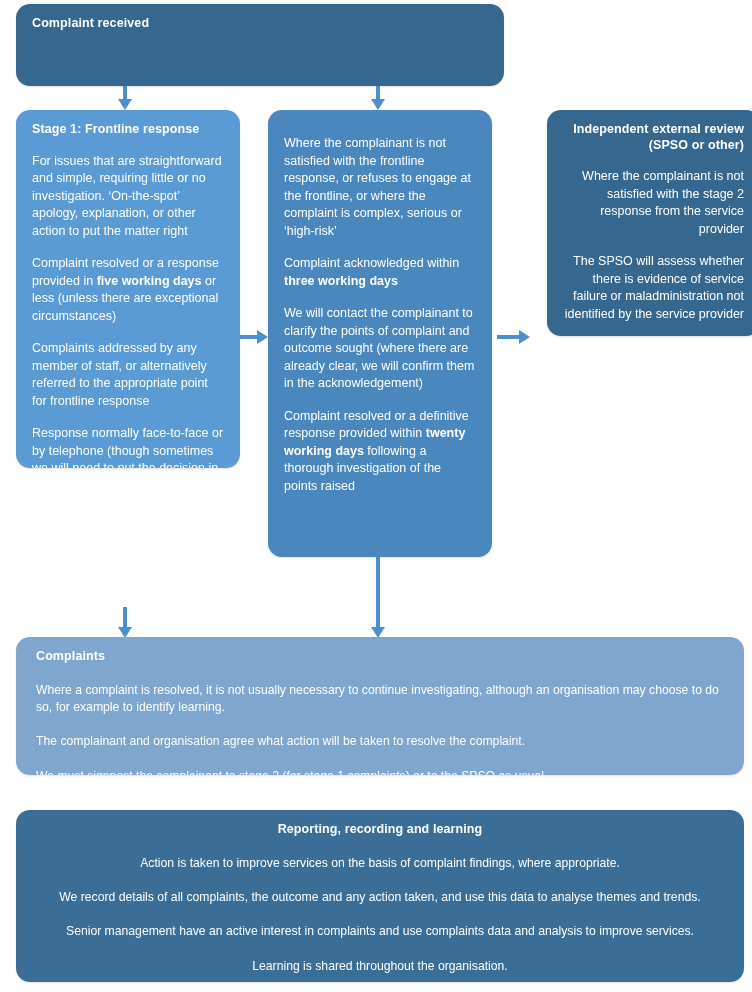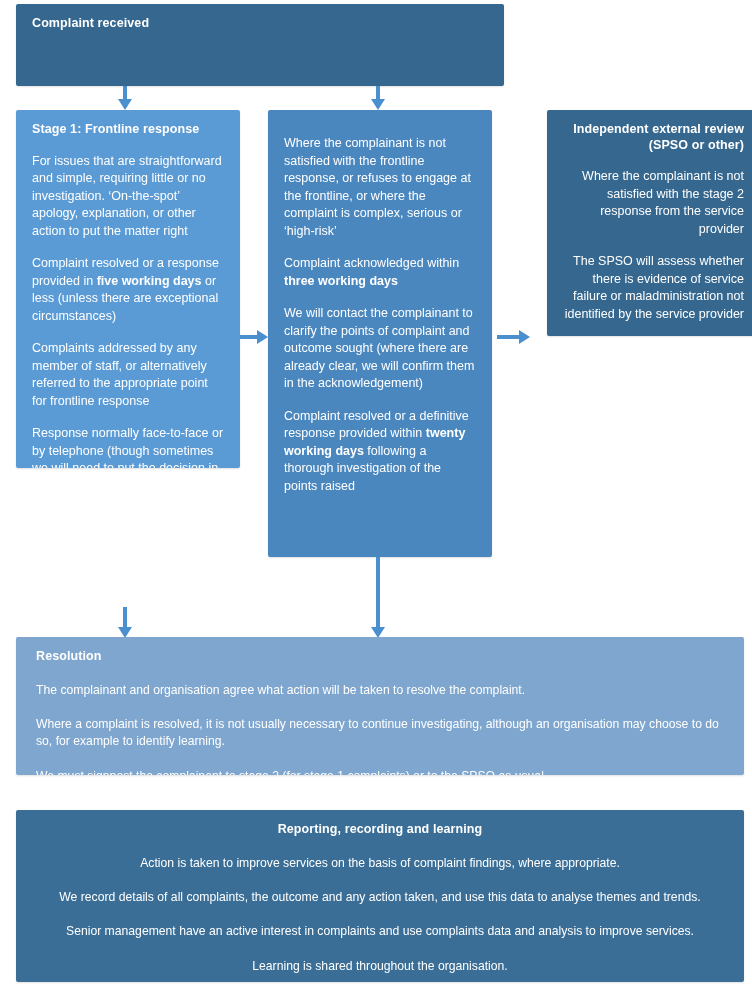--- a/index.html
+++ b/index.html
@@ -18,21 +18,21 @@
   .flow-canvas {
     position: absolute;
     left: 0; top: 0;
     width: 752px;
     height: 992px;
   }
 
   
   .node {
     position: absolute;
-    border-radius: 2px;
+    border-radius: 14px;
     box-sizing: border-box;
     color: #ffffff;
     padding: 10px 16px 12px 16px;
     box-shadow: 0 1px 2px rgba(0,0,0,0.12);
     overflow: hidden;
   }
   .node .title {
     font-weight: bold;
     font-size: 12.5px;
     line-height: 1.25;
@@ -183,24 +183,24 @@
     <div class="shaft" style="left:5px; top:0; width:4px; height:22px;"></div>
     <div class="head down" style="left:0; top:20px;"></div>
   </div>
 
   <div class="conn" style="left:371px; top:557px; width:14px; height:82px;">
     <div class="shaft" style="left:5px; top:0; width:4px; height:72px;"></div>
     <div class="head down" style="left:0; top:70px;"></div>
   </div>
 
   <div class="node wide" id="node-resolution">
-    <div class="title">Resolution</div>
-    <div class="body">
+    <div class="title">Complaints</div>
+    <div class="body">
+      <p>Where a complaint is resolved, it is not usually necessary to continue investigating, although an organisation may choose to do so, for example to identify learning.</p>
       <p>The complainant and organisation agree what action will be taken to resolve the complaint.</p>
-      <p>Where a complaint is resolved, it is not usually necessary to continue investigating, although an organisation may choose to do so, for example to identify learning.</p>
       <p>We must signpost the complainant to stage 2 (for stage 1 complaints) or to the SPSO as usual.</p>
     </div>
   </div>
 
   <div class="node wide" id="node-reporting">
     <div class="title">Reporting, recording and learning</div>
     <div class="body">
       <p>Action is taken to improve services on the basis of complaint findings, where appropriate.</p>
       <p>We record details of all complaints, the outcome and any action taken, and use this data to analyse themes and trends.</p>
       <p>Senior management have an active interest in complaints and use complaints data and analysis to improve services.</p>

